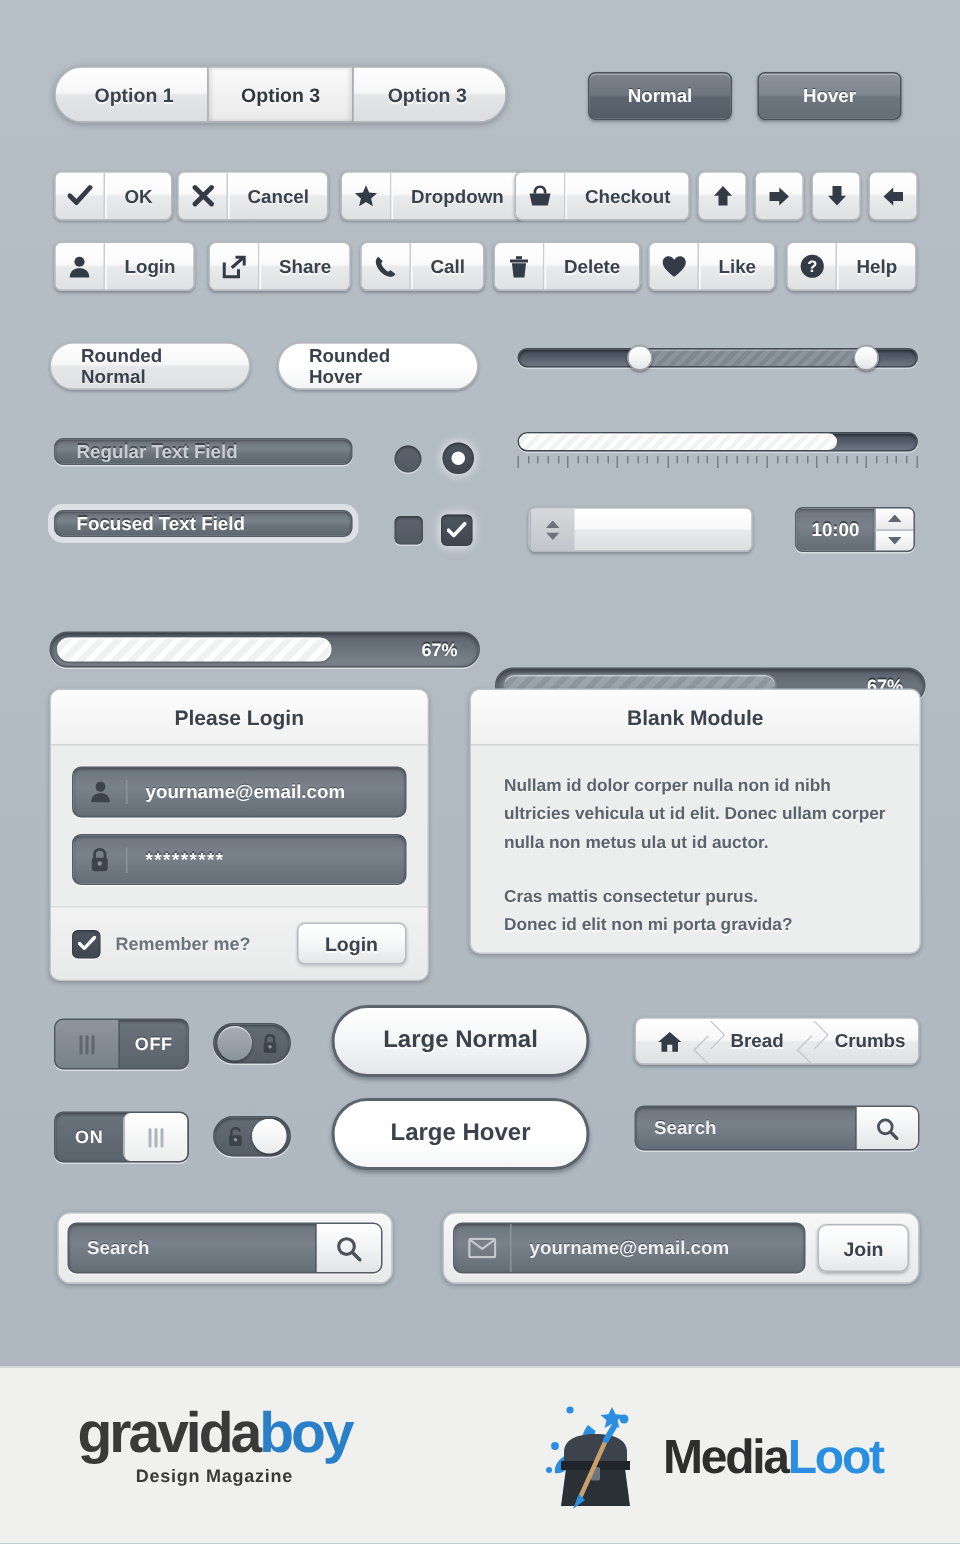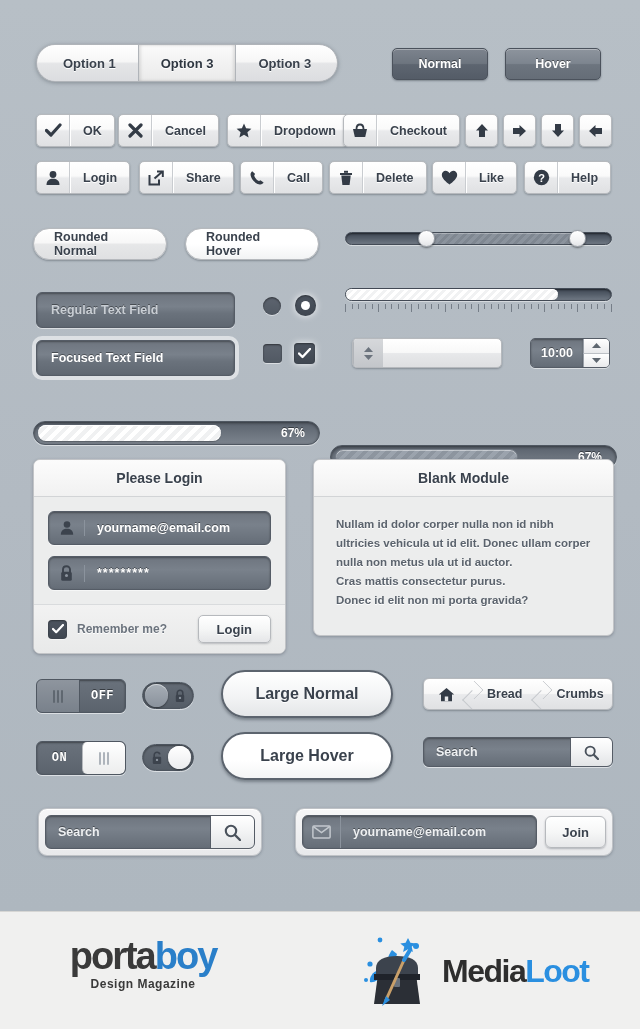--- a/index.html
+++ b/index.html
@@ -182,21 +182,21 @@
   .tf-steps { width:26px; display:flex; flex-direction:column; }
   .tf-step {
     flex:1; display:flex; align-items:center; justify-content:center;
     background: linear-gradient(180deg,#ffffff 0%, #e9eaec 100%);
     border-left:1px solid #9aa0a8;
   }
   .tf-step + .tf-step { border-top:1px solid #bcc0c5; }
 
   
   .textfield {
-    height:36px; border-radius:6px; display:flex; align-items:center;
+    height:18px; border-radius:6px; display:flex; align-items:center;
     padding-left:14px; font-size:12.5px; font-weight:bold;
   }
   .tf-regular { color:#c9ced4; }
   .tf-focused { color:#ffffff; box-shadow: inset 0 1px 2px rgba(0,0,0,.35), 0 0 0 4px rgba(255,255,255,.55); }
 
   
   .progress {
     height:24px; border-radius:12px; display:flex; align-items:center;
     background: linear-gradient(180deg,#5a626d 0%, #6b737d 50%, #7c848e 100%);
     border:1px solid #4f5761;
@@ -259,21 +259,21 @@
   }
   .tg-handle-light {
     width:43px; height:32px; display:flex; align-items:center; justify-content:center; gap:2px;
     background: linear-gradient(180deg,#ffffff 0%, #eceded 100%);
     border-radius:5px; border-left:1px solid #b6b9bd;
   }
   .grip { width:2px; height:13px; border-radius:1px; }
   .grip.dk { background:#5f6770; }
   .grip.lt { background:#aeb4bb; }
   .tg-label { flex:1; display:flex; align-items:center; justify-content:center;
-    font-size:12px; font-weight:bold; color:#fff; text-shadow:0 -1px 0 rgba(0,0,0,.45); letter-spacing:.5px;font-family:Liberation Mono, monospace; }
+    font-size:12px; font-weight:bold; color:#fff; text-shadow:0 -1px 0 rgba(0,0,0,.45); letter-spacing:.5px; }
 
   .locktoggle {
     width:52px; height:27px; border-radius:14px; display:flex; align-items:center;
     background: linear-gradient(180deg,#636b75 0%, #555d67 100%);
     border:1px solid #4c545e;
     box-shadow: inset 0 1px 2px rgba(0,0,0,.4), 0 1px 0 rgba(255,255,255,.55);
     padding:0 2px;
   }
   .lk-knob-dark {
     width:23px; height:23px; border-radius:50%;
@@ -661,21 +661,21 @@
       <div class="loginbtn">
         <span>Login</span>
       </div>
     </div>
   </div>
 
   <div class="abs module" style="left:313px; top:459px; width:301px; height:177px;">
     <div class="mod-head">Blank Module</div>
     <div class="mod-body" style="padding:18px 22px;">
       <p class="modtext">Nullam id dolor corper nulla non id nibh ultricies vehicula ut id elit. Donec ullam corper nulla non metus ula ut id auctor.</p>
-      <p class="modtext" style="">Cras mattis consectetur purus.</p>
+      <p class="modtext" style="margin-top:17px;">Cras mattis consectetur purus.</p>
       <p class="modtext">Donec id elit non mi porta gravida?</p>
     </div>
   </div>
 
   <div class="abs toggle" style="left:36px; top:679px;">
     <div class="tg-handle-dark">
       <span class="grip dk"></span>
         <span class="grip dk"></span>
         <span class="grip dk"></span>
     </div>
@@ -775,21 +775,21 @@
       <span>Join</span>
     </div>
   </div>
 
 </div>
 
 <div class="footer">
 
   <div class="abs" style="left:33px; top:25px; width:220px;">
     <div class="specky" style="text-align:center;">
-      <span class="dark">porta</span><span class="blue">boy</span>
+      <span class="dark">gravida</span><span class="blue">boy</span>
     </div>
     <div class="specky-sub">Design Magazine</div>
   </div>
 
   <div class="abs" style="left:358px; top:22px; display:flex; align-items:center; gap:6px;">
     <span>
       <svg width="78" height="74" viewBox="0 0 78 74">
         <g fill="#2a8fe0">
           <circle cx="58" cy="12" r="3"></circle>
             <circle cx="22" cy="6" r="2.4"></circle>

